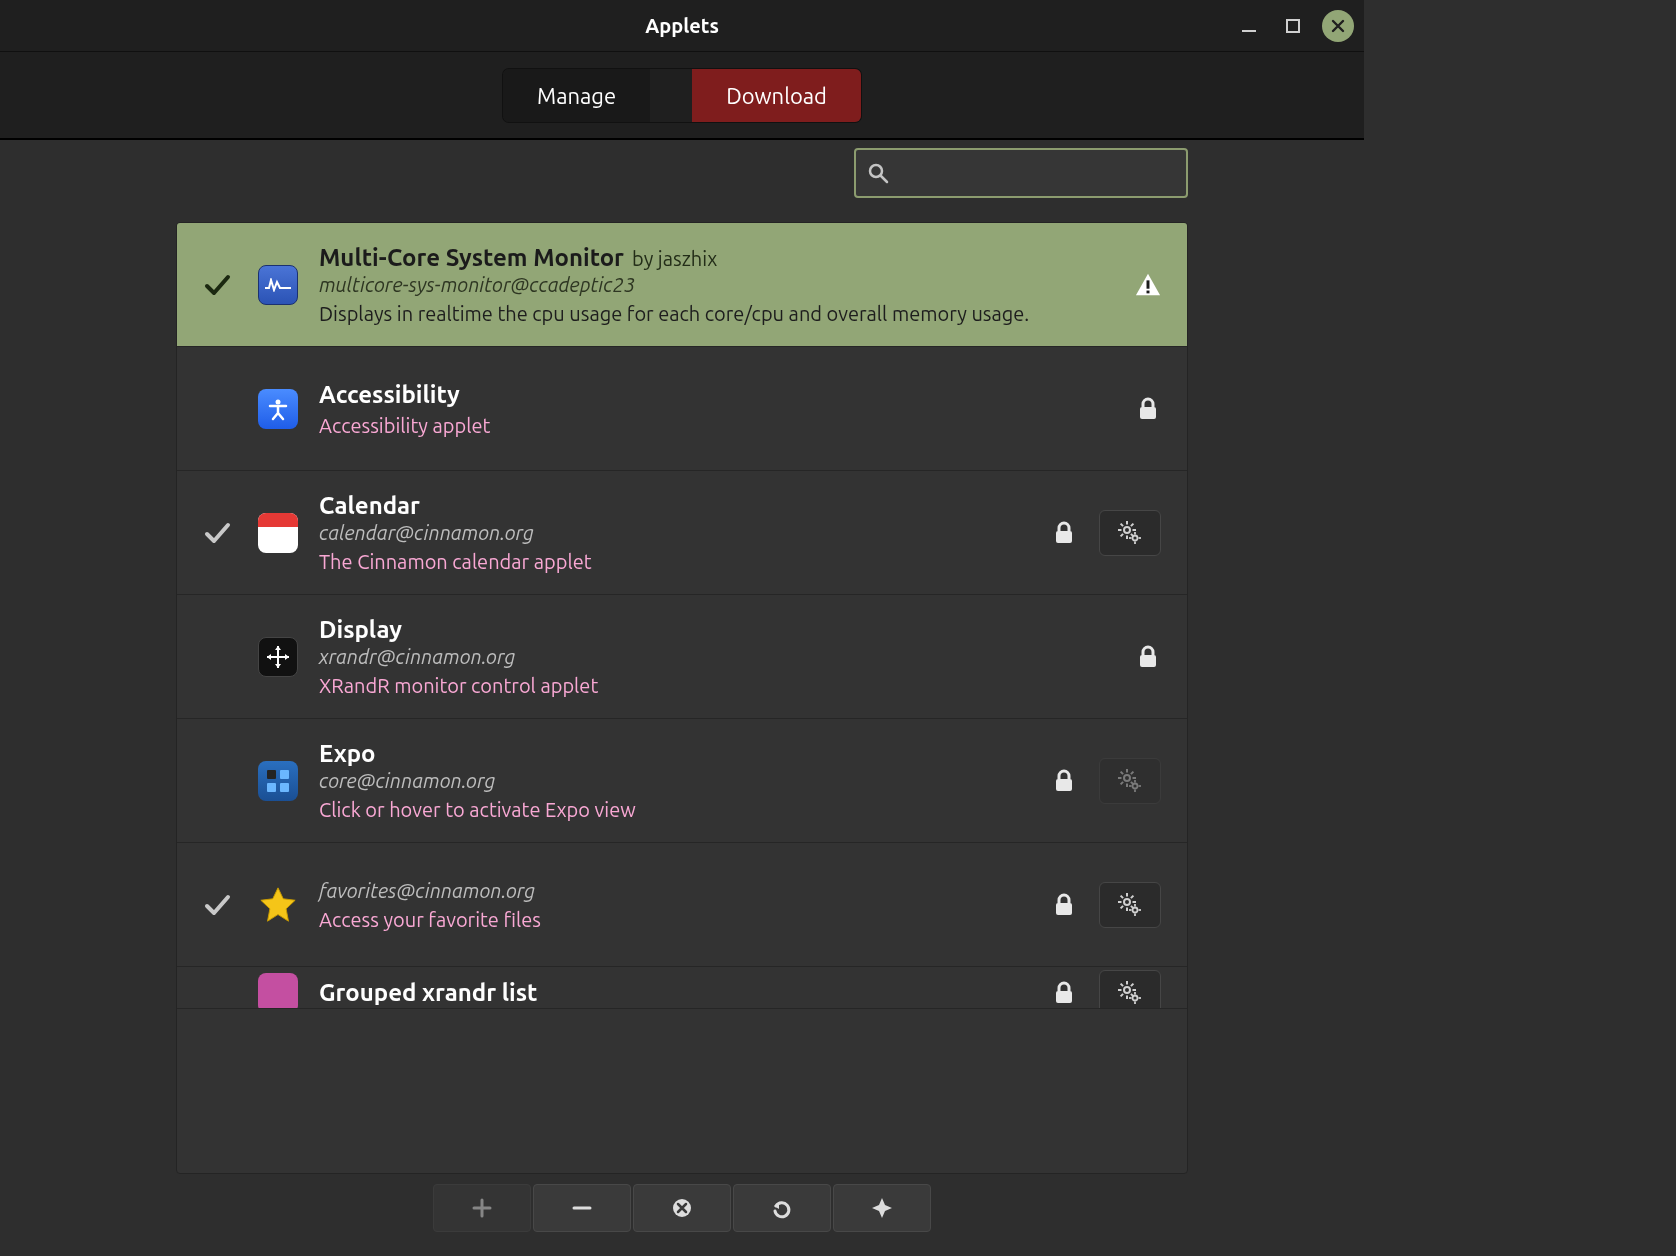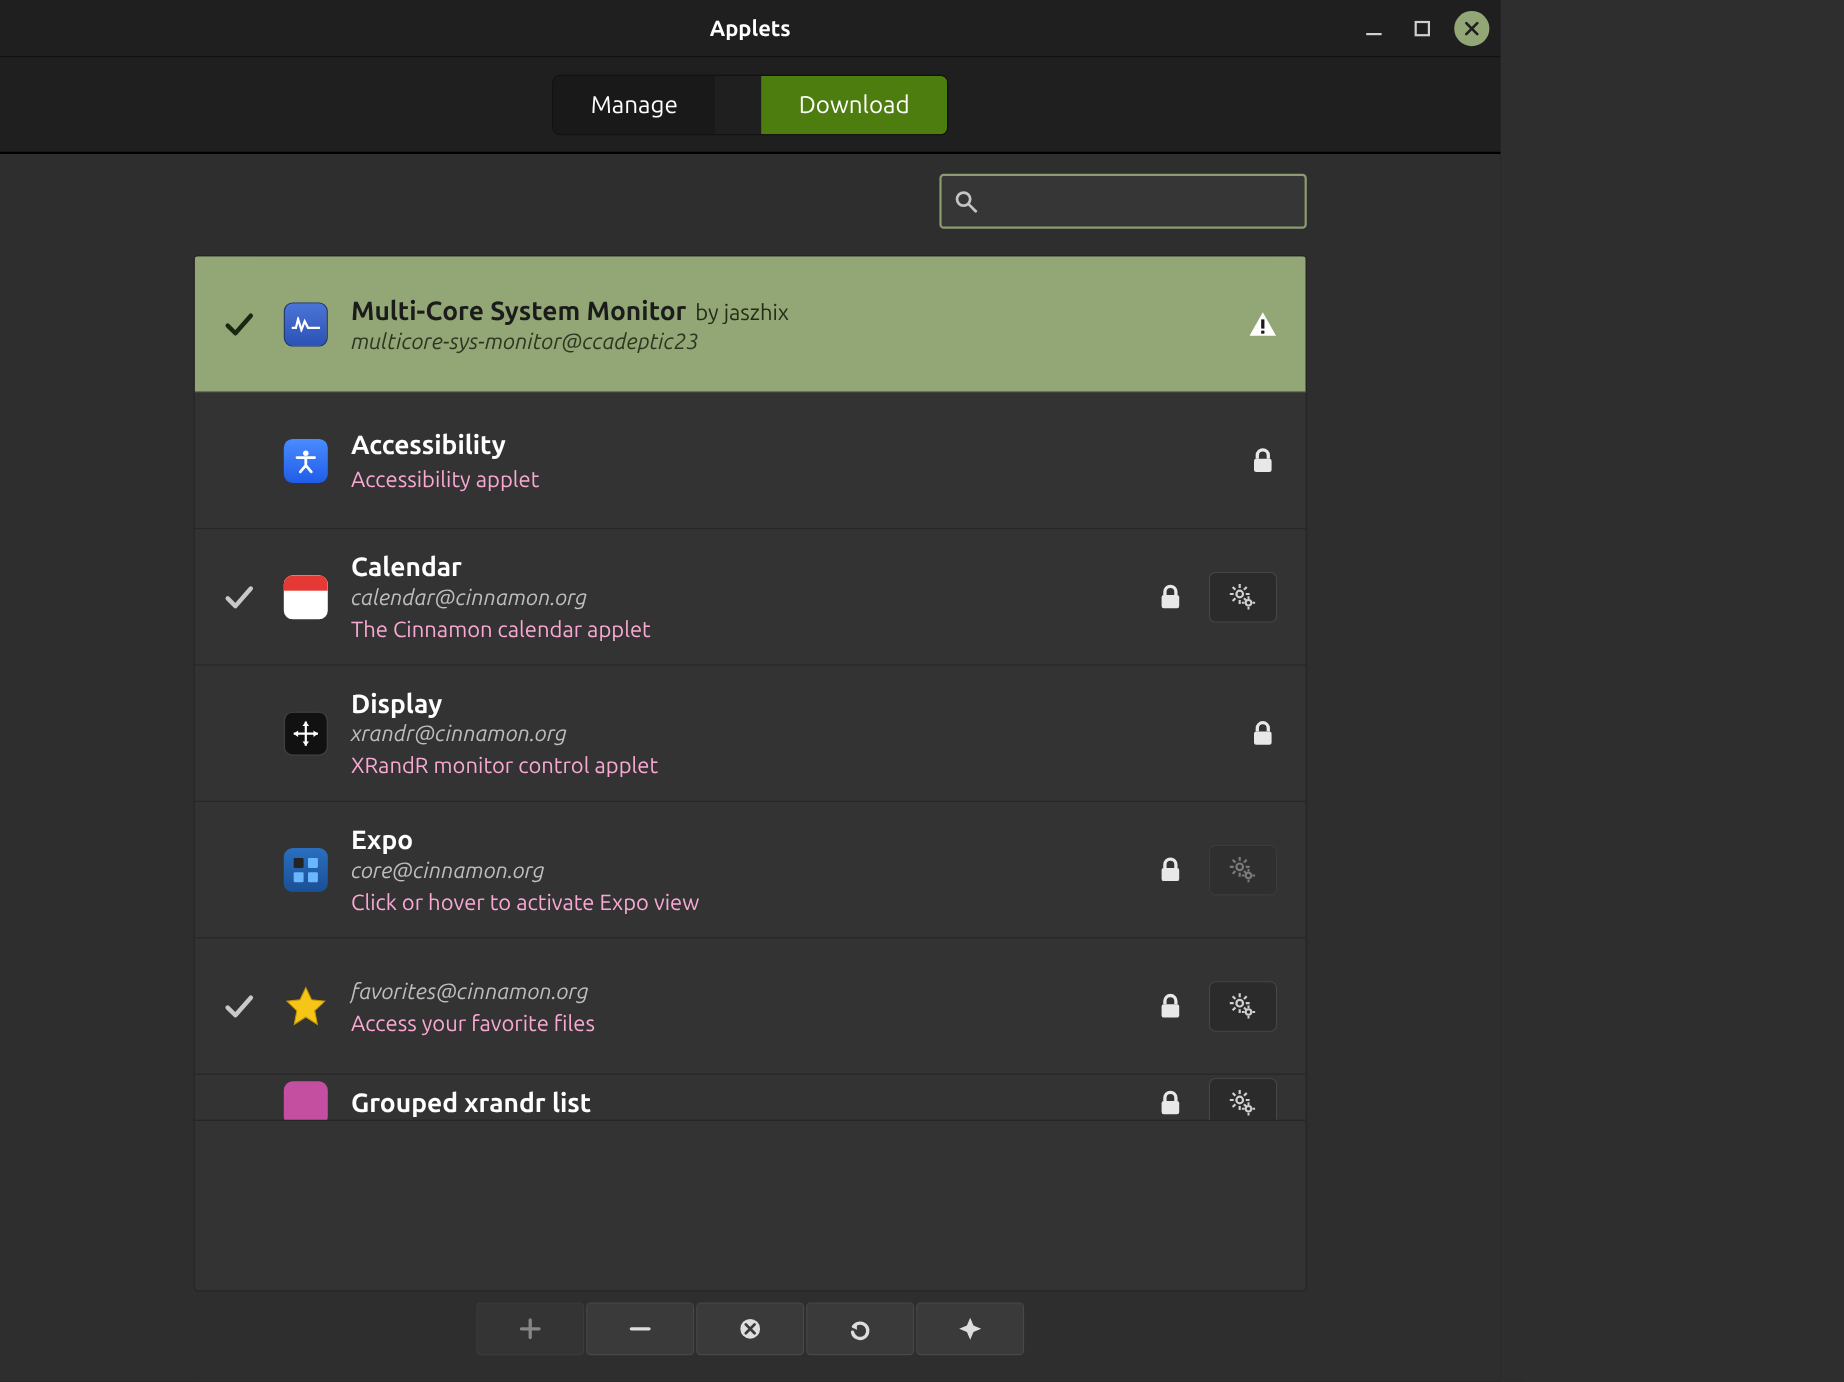--- a/index.html
+++ b/index.html
@@ -5,23 +5,23 @@
   * { box-sizing: border-box; margin: 0; padding: 0; }
   html, body { width: 1676px; height: 1256px; font-family: "Ubuntu", "Cantarell", "Noto Sans", sans-serif; background: #2e2e2e; color: #e0e0e0; overflow: hidden; }
   .window { width: 1364px; height: 1256px; background: #1f1f1f; display: flex; flex-direction: column; }
   .titlebar { height: 52px; background: #1f1f1f; display: flex; align-items: center; justify-content: center; position: relative; border-bottom: 1px solid #101010; }
   .titlebar-title { color: #ffffff; font-weight: 600; font-size: 20px; }
   .window-controls { position: absolute; right: 10px; top: 0; height: 52px; display: flex; align-items: center; gap: 14px; }
   .win-control { width: 30px; height: 30px; display: flex; align-items: center; justify-content: center; color: #d0d0d0; cursor: pointer; }
   .win-close { width: 32px; height: 32px; border-radius: 50%; background: #92a676; display: flex; align-items: center; justify-content: center; color: #1f1f1f; }
   .tabbar { height: 88px; background: #1f1f1f; display: flex; align-items: center; justify-content: center; border-bottom: 2px solid #000000; }
   .tab-group { display: flex; border-radius: 6px; overflow: hidden; box-shadow: 0 0 0 1px #111; gap: 42px; }
-  .tab { padding: 14px 34px; font-size: 22px; color: #ffffff; background: #4d7c0f; cursor: pointer; }
+  .tab { padding: 14px 34px; font-size: 22px; color: #ffffff; background: #7f1d1d; cursor: pointer; }
   .tab.active { background: #191919; }
-  .content { flex: 1; background: #2e2e2e; padding: 18px 176px 0 176px; display: flex; flex-direction: column; }
+  .content { flex: 1; background: #2e2e2e; padding: 8px 176px 0 176px; display: flex; flex-direction: column; }
   .search-row { display: flex; justify-content: flex-end; margin-bottom: 24px; }
   .search-box { width: 334px; height: 50px; background: #363636; border: 2px solid #8c9c6f; border-radius: 4px; display: flex; align-items: center; padding: 0 10px; gap: 6px; }
   .search-box svg { opacity: .85; }
   .search-input { flex: 1; background: transparent; border: none; outline: none; color: #fff; font-size: 20px; caret-color: #fff; }
   .list { flex: 1; overflow: hidden; background: #333333; border-radius: 4px; border: 1px solid #242424; display: flex; flex-direction: column; margin-bottom: 10px; }
   .item { display: flex; align-items: center; padding: 18px 26px 18px 20px; border-bottom: 1px solid #262626; gap: 18px; min-height: 124px; }
   .item.sel { background: #92a676; color: #1b1b1b; }
   .item .check-slot { width: 40px; display: flex; justify-content: center; color: #c9c9c9; }
   .item.sel .check-slot { color: #1b2810; }
   .item .icon-slot { width: 46px; height: 46px; display: flex; align-items: center; justify-content: center; }
@@ -114,20 +114,21 @@
                 <polyline points="0,10 4,10 6,2 9,12 12,4 15,10 26,10" fill="none" stroke="#fff" stroke-width="2"></polyline>
               </svg>
             </div>
           </div>
           <div class="text-slot">
             <div class="titleline">
               <span class="name">Multi-Core System Monitor</span>
               <span class="byline">by jaszhix</span>
             </div>
             <div class="id">multicore-sys-monitor@ccadeptic23</div>
+            <div class="desc">Displays in realtime the cpu usage for each core/cpu and overall memory usage.</div>
           </div>
           <div class="right-slot">
             <div class="warn-icon">
               <svg width="28" height="26" viewBox="0 0 28 26">
                 <path d="M14 1 L27 24 H1 Z" fill="currentColor"></path>
                 <rect x="12.4" y="8" width="3.2" height="9" fill="#1b1b1b"></rect>
                 <rect x="12.4" y="19" width="3.2" height="3" fill="#1b1b1b"></rect>
               </svg>
             </div>
           </div>

